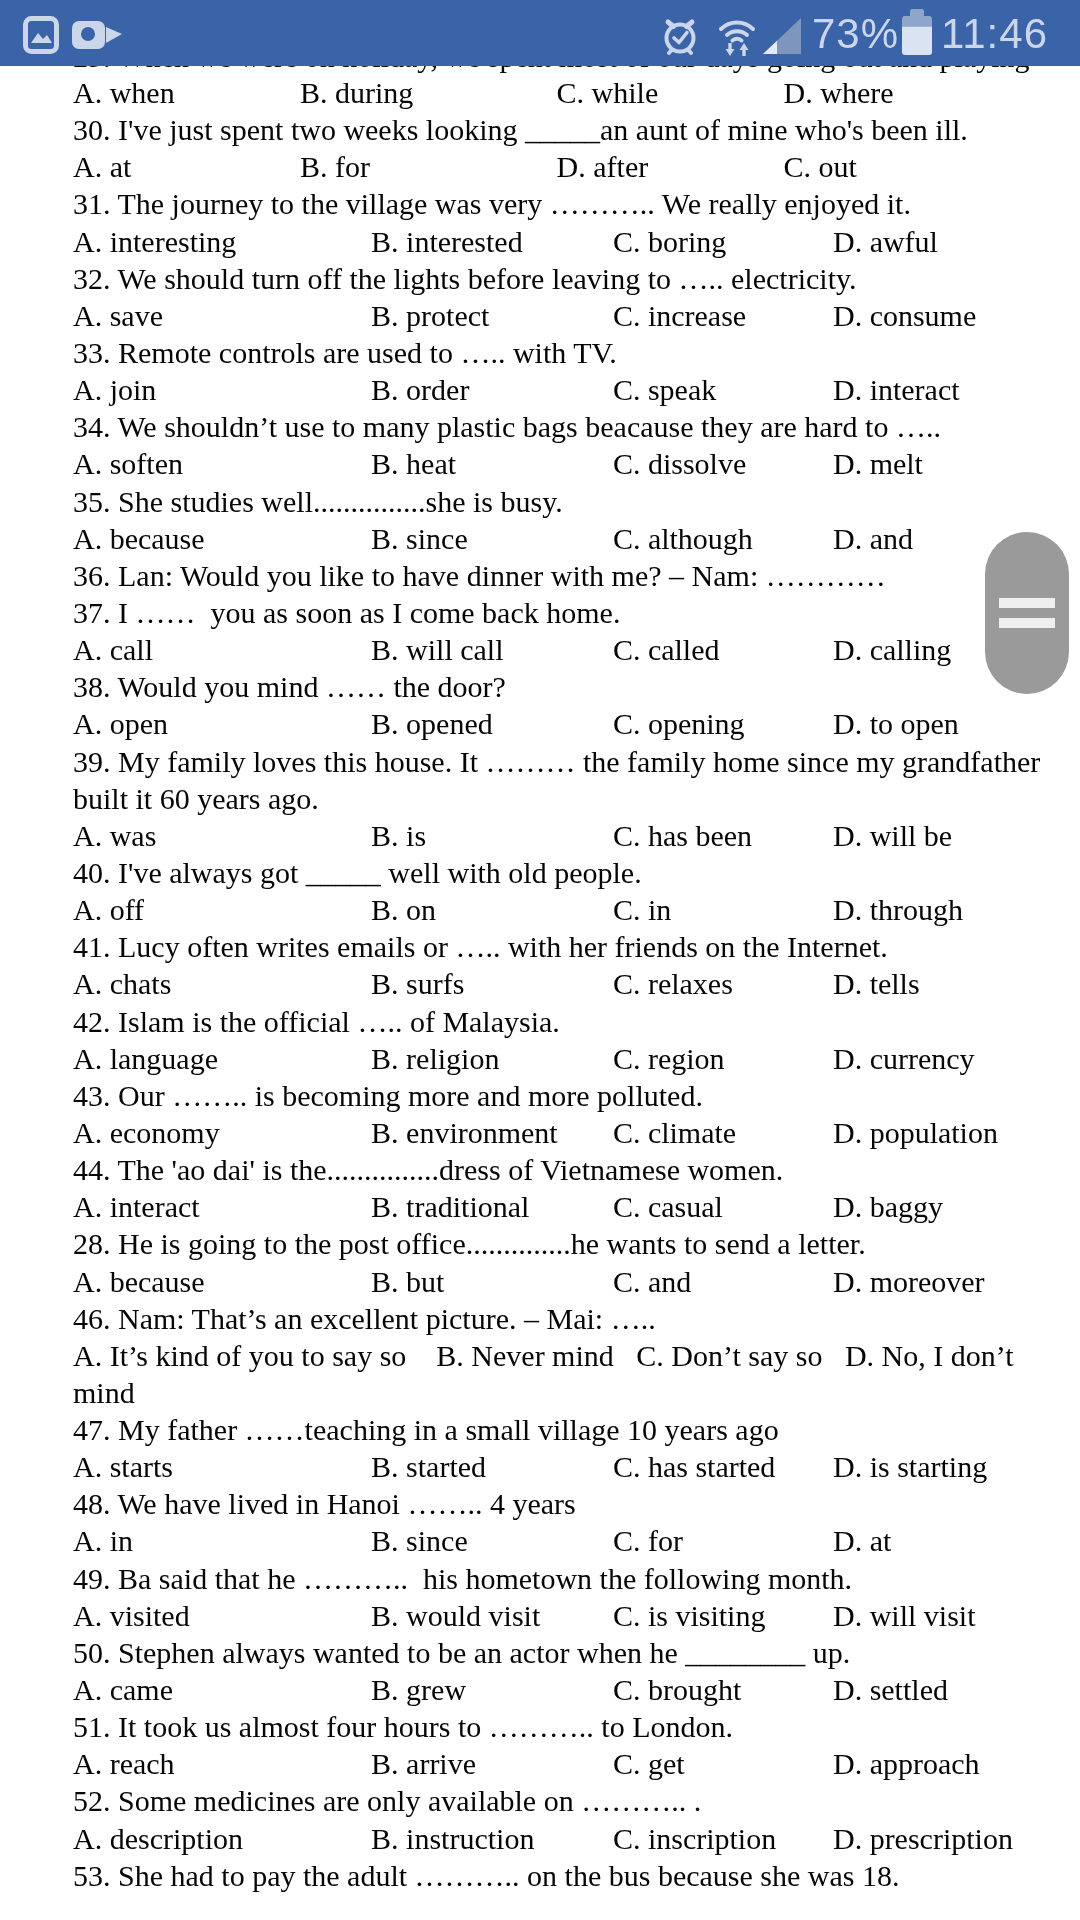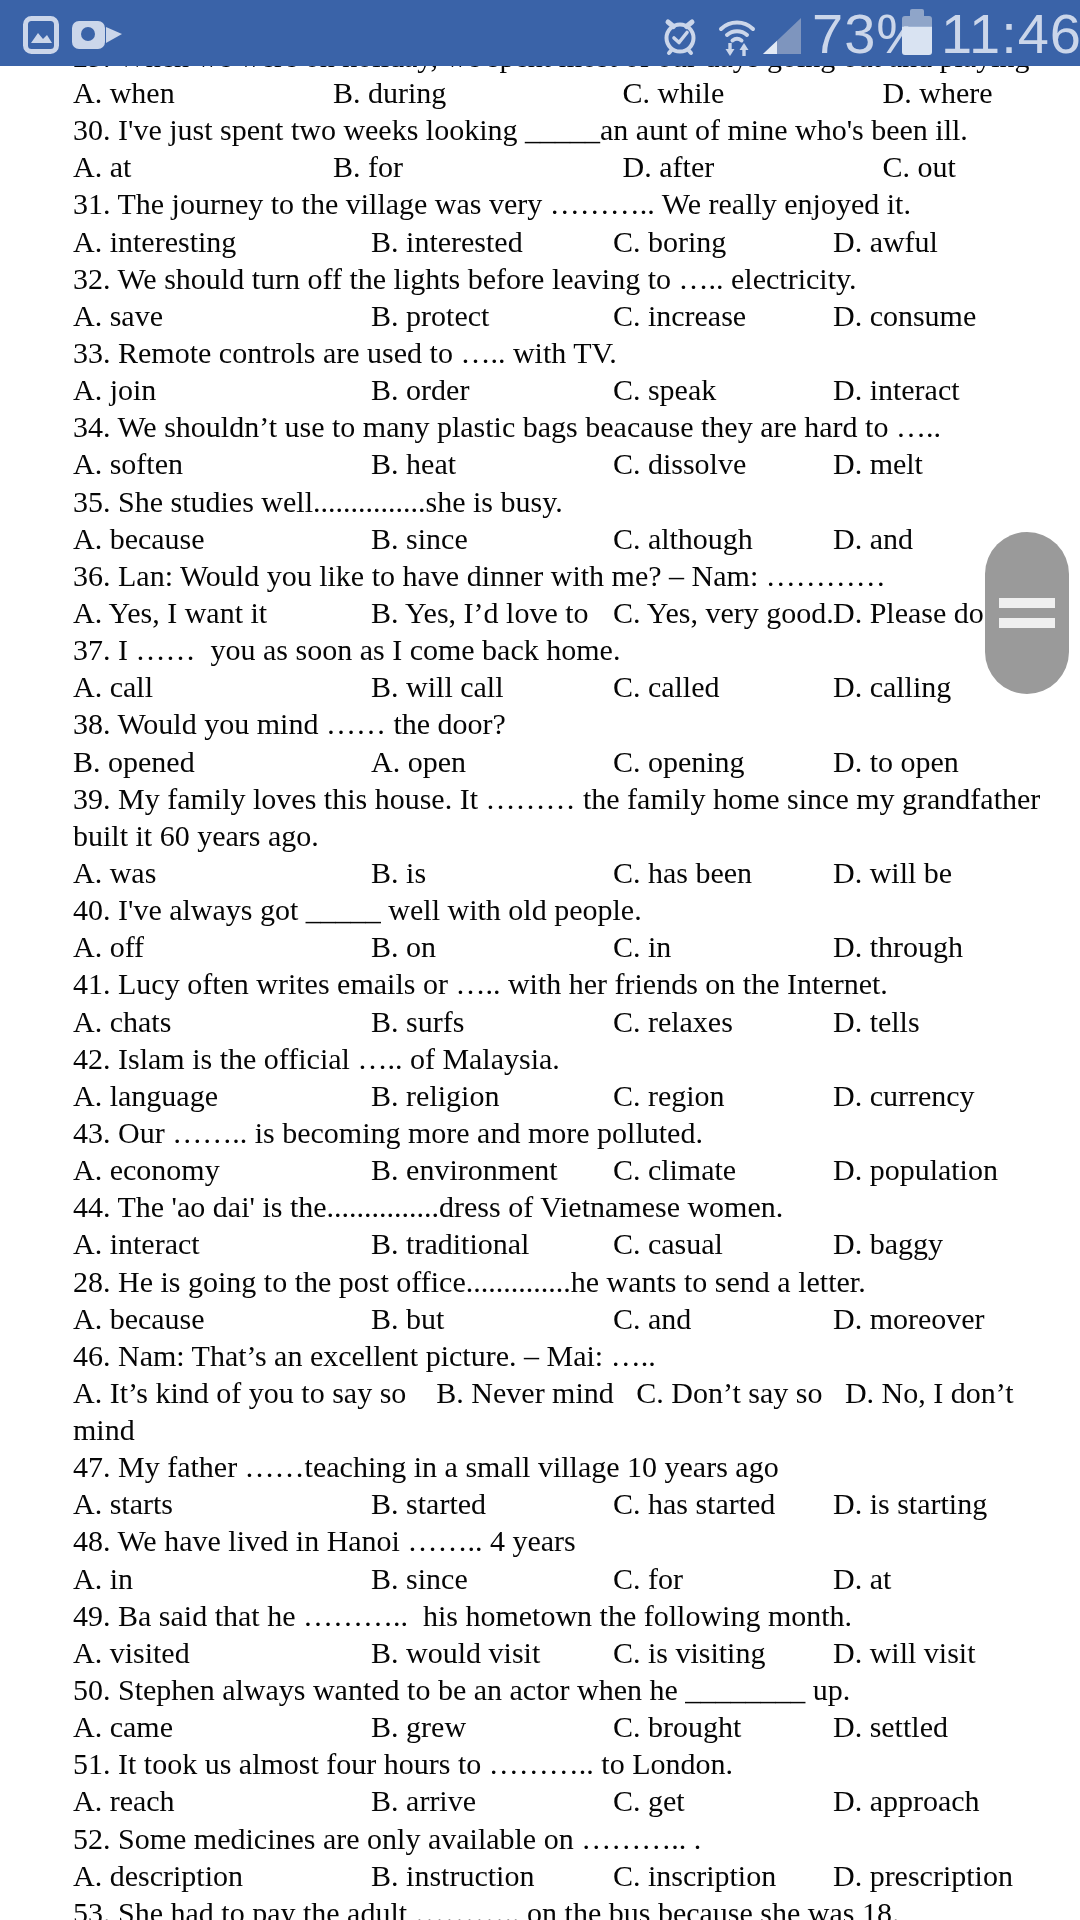--- a/index.html
+++ b/index.html
@@ -9,42 +9,41 @@
     position:relative;
   }
   
   #statusbar{
     position:absolute;top:0;left:0;width:1080px;height:66px;
     background:#3a63a8;z-index:10;
   }
   .sb-abs{position:absolute;}
   .sb-text{
     font-family:"Liberation Sans","DejaVu Sans",sans-serif;
-    font-weight:300;color:#cbd6ea;font-size:56px;line-height:42px;letter-spacing:1px;
+    font-weight:300;color:#cbd6ea;font-size:42px;line-height:42px;letter-spacing:1px;
   }
   
   #page{
     position:absolute;top:66px;left:0;width:1080px;height:1854px;
     background:#ffffff;color:#060606;overflow:hidden;
   }
   #doc{
     padding:0 20px 0 73px;
     font-size:30px;
   }
   .cutline{height:8px;overflow:hidden;}
   .cutline span{display:block;margin-top:-26px;white-space:pre;}
   .line{height:37.15px;line-height:37.15px;white-space:pre;overflow:visible;}
   .line.opts{
     display:grid;
     grid-template-columns:30.2% 24.5% 22.3% auto;
     white-space:nowrap;
   }
   .line.opts.tight{
     grid-template-columns:23% 26% 23% auto;
-    gap:33px;
   }
   .opt{white-space:pre;overflow:visible;}
   
   #scrollhandle{
     position:absolute;left:985px;top:532px;width:84px;height:162px;
     background:#9a9a9a;border-radius:42px;z-index:20;
   }
   .grip{
     width:56px;height:10px;background:#efefef;margin:0 auto;
   }
@@ -143,37 +142,31 @@
           <span class="opt">D. melt</span>
         </div>
         <div class="line txt">35. She studies well...............she is busy.</div>
         <div class="line opts">
           <span class="opt">A. because</span>
           <span class="opt">B. since</span>
           <span class="opt">C. although</span>
           <span class="opt">D. and</span>
         </div>
         <div class="line txt">36. Lan: Would you like to have dinner with me? – Nam: …………</div>
-        <div class="line opts">
-          <span class="opt">A. Yes, I want it</span>
-          <span class="opt">B. Yes, I’d love to</span>
-          <span class="opt">C. Yes, very good.</span>
-          <span class="opt">D. Please do</span>
-        </div>
         <div class="line txt">37. I ……  you as soon as I come back home.</div>
         <div class="line opts">
           <span class="opt">A. call</span>
           <span class="opt">B. will call</span>
           <span class="opt">C. called</span>
           <span class="opt">D. calling</span>
         </div>
         <div class="line txt">38. Would you mind …… the door?</div>
         <div class="line opts">
+          <span class="opt">A. open</span>
           <span class="opt">B. opened</span>
-          <span class="opt">A. open</span>
           <span class="opt">C. opening</span>
           <span class="opt">D. to open</span>
         </div>
         <div class="line txt">39. My family loves this house. It ……… the family home since my grandfather</div>
         <div class="line txt">built it 60 years ago.</div>
         <div class="line opts">
           <span class="opt">A. was</span>
           <span class="opt">B. is</span>
           <span class="opt">C. has been</span>
           <span class="opt">D. will be</span>

